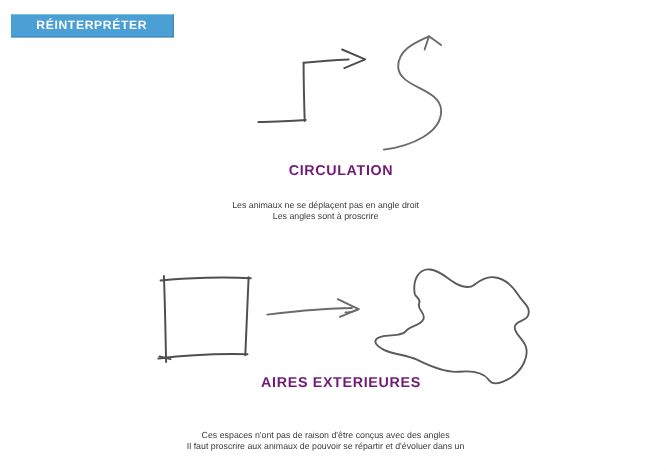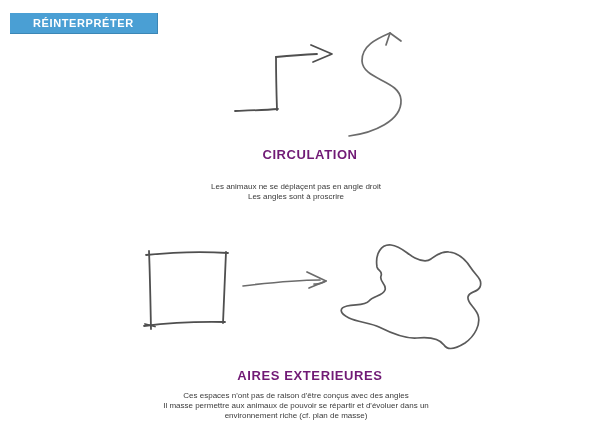--- a/index.html
+++ b/index.html
@@ -116,21 +116,20 @@
                C 70,101 56,95 44,89
                C 36,85 22,84 14,80
                C 4,75 4,70 12,68
                C 20,66 30,68 34,63
                C 38,58 48,58 50,52
                C 52,46 44,44 46,38
                C 48,33 43,33 42,29 Z"></path>
     </svg>
   </div>
 
-  <div class="section-title" style="top:368px;">AIRES EXTERIEURES</div>
+  <div class="section-title" style="top:340px;">AIRES EXTERIEURES</div>
 
   <div class="section-caption" style="top:375px;">
     <span class="caption-line">Ces espaces n'ont pas de raison d'être conçus avec des angles</span>
-    <span class="caption-line">Il masse permettre aux animaux de pouvoir se répartir et d'évoluer dans un</span>
-    <span class="caption-line">environnement riche (cf. plan de masse)</span>
+    <span class="caption-line">Il faut proscrire aux animaux de pouvoir se répartir et d'évoluer dans un</span>
   </div>
 
 </div>
 
 </body></html>

